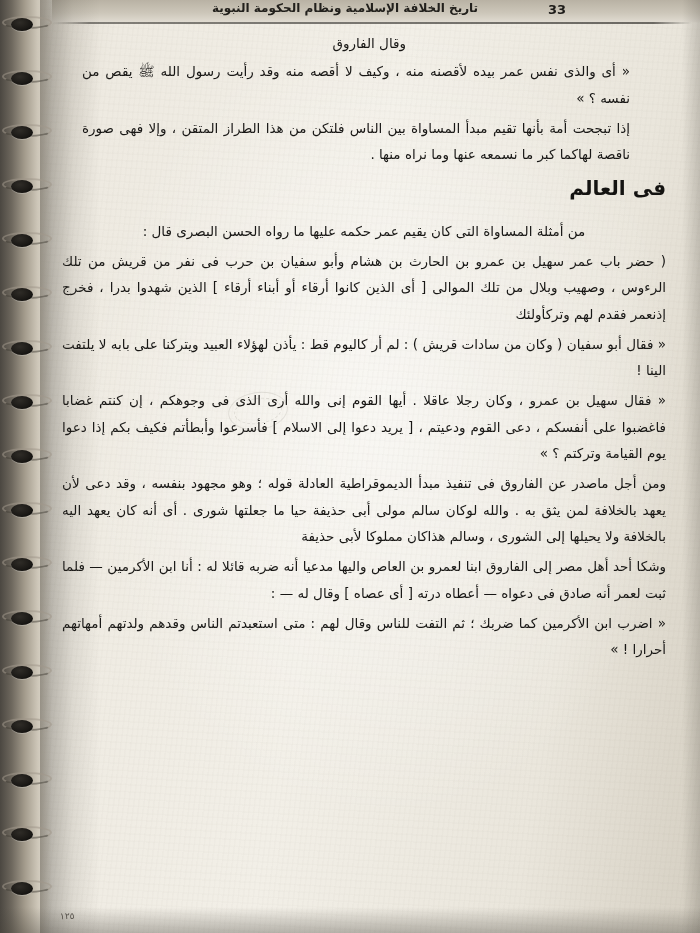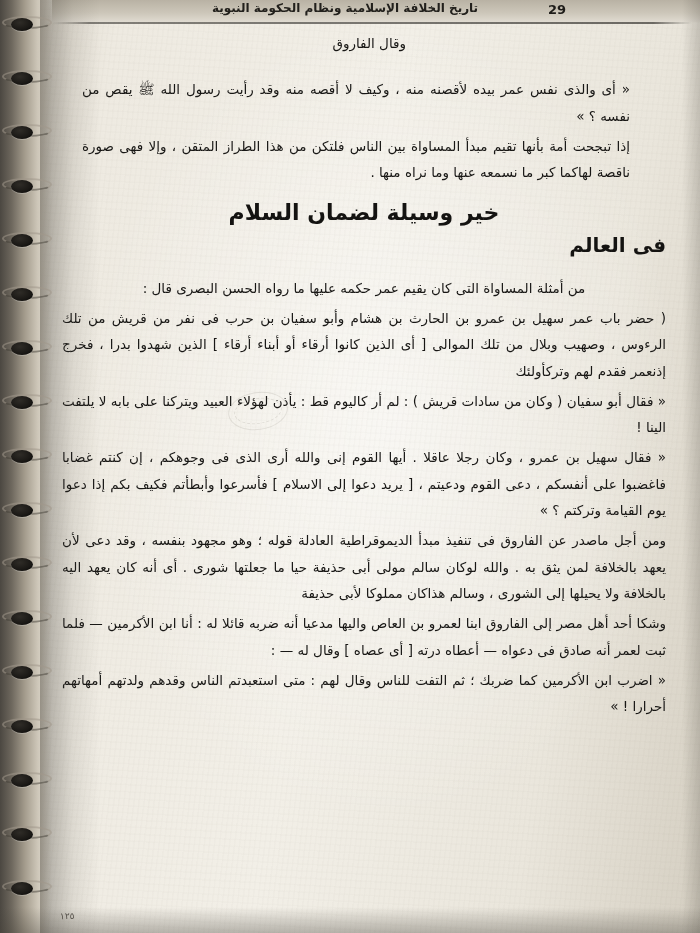--- a/index.html
+++ b/index.html
@@ -128,21 +128,21 @@
     text-align: justify;
     line-height: 1.95;
     font-size: 13.5px;
     margin: 0 0 4px 0;
   }
   .para.right { text-align: center; }
   .opening {
     font-size: 13.5px;
     text-align: right;
     padding-right: 260px;
-    margin-bottom: 20px;
+    margin-bottom: 2px;
   }
   .quote-block {
     padding-right: 36px;
     padding-left: 20px;
   }
   .title-main {
     text-align: center;
     font-family: "DejaVu Sans", sans-serif;
     font-size: 30px;
     font-weight: bold;
@@ -205,31 +205,30 @@
 </head>
 <body>
 
 <div class="page">
   <div class="paper"></div>
   <div class="grain"></div>
 
   <div class="header-band"></div>
   <div class="header-rule"></div>
   <div class="running-head">تاريخ الخلافة الإسلامية ونظام الحكومة النبوية</div>
-  <div class="page-number">29</div>
+  <div class="page-number">33</div>
 
   <div class="content">
 
     <p class="para opening">وقال الفاروق</p>
 
     <p class="para quote-block">« أى والذى نفس عمر بيده لأقصنه منه ، وكيف لا أقصه منه وقد رأيت رسول الله ﷺ يقص من نفسه ؟ »</p>
 
     <p class="para quote-block">إذا تبجحت أمة بأنها تقيم مبدأ المساواة بين الناس فلتكن من هذا الطراز المتقن ، وإلا فهى صورة ناقصة لهاكما كبر ما نسمعه عنها وما نراه منها .</p>
 
-    <h2 class="title-sub">خير وسيلة لضمان السلام</h2>
     <h3 class="title-sub2">فى العالم</h3>
 
     <p class="para right">من أمثلة المساواة التى كان يقيم عمر حكمه عليها ما رواه الحسن البصرى قال :</p>
     <p class="para">( حضر باب عمر سهيل بن عمرو بن الحارث بن هشام وأبو سفيان بن حرب فى نفر من قريش من تلك الرءوس ، وصهيب وبلال من تلك الموالى [ أى الذين كانوا أرقاء أو أبناء أرقاء ] الذين شهدوا بدرا ، فخرج إذنعمر فقدم لهم وتركأولئك</p>
     <p class="para">« فقال أبو سفيان ( وكان من سادات قريش ) : لم أر كاليوم قط : يأذن لهؤلاء العبيد ويتركنا على بابه لا يلتفت الينا !</p>
     <p class="para">« فقال سهيل بن عمرو ، وكان رجلا عاقلا . أيها القوم إنى والله أرى الذى فى وجوهكم ، إن كنتم غضابا فاغضبوا على أنفسكم ، دعى القوم ودعيتم ، [ يريد دعوا إلى الاسلام ] فأسرعوا وأبطأتم فكيف بكم إذا دعوا يوم القيامة وتركتم ؟ »</p>
     <p class="para">ومن أجل ماصدر عن الفاروق فى تنفيذ مبدأ الديموقراطية العادلة قوله ؛ وهو مجهود بنفسه ، وقد دعى لأن يعهد بالخلافة لمن يثق به . والله لوكان سالم مولى أبى حذيفة حيا ما جعلتها شورى . أى أنه كان يعهد اليه بالخلافة ولا يحيلها إلى الشورى ، وسالم هذاكان مملوكا لأبى حذيفة</p>
     <p class="para">وشكا أحد أهل مصر إلى الفاروق ابنا لعمرو بن العاص واليها مدعيا أنه ضربه قائلا له : أنا ابن الأكرمين — فلما ثبت لعمر أنه صادق فى دعواه — أعطاه درته [ أى عصاه ] وقال له — :</p>
     <p class="para">« اضرب ابن الأكرمين كما ضربك ؛ ثم التفت للناس وقال لهم : متى استعبدتم الناس وقدهم ولدتهم أمهاتهم أحرارا ! »</p>
   </div>

